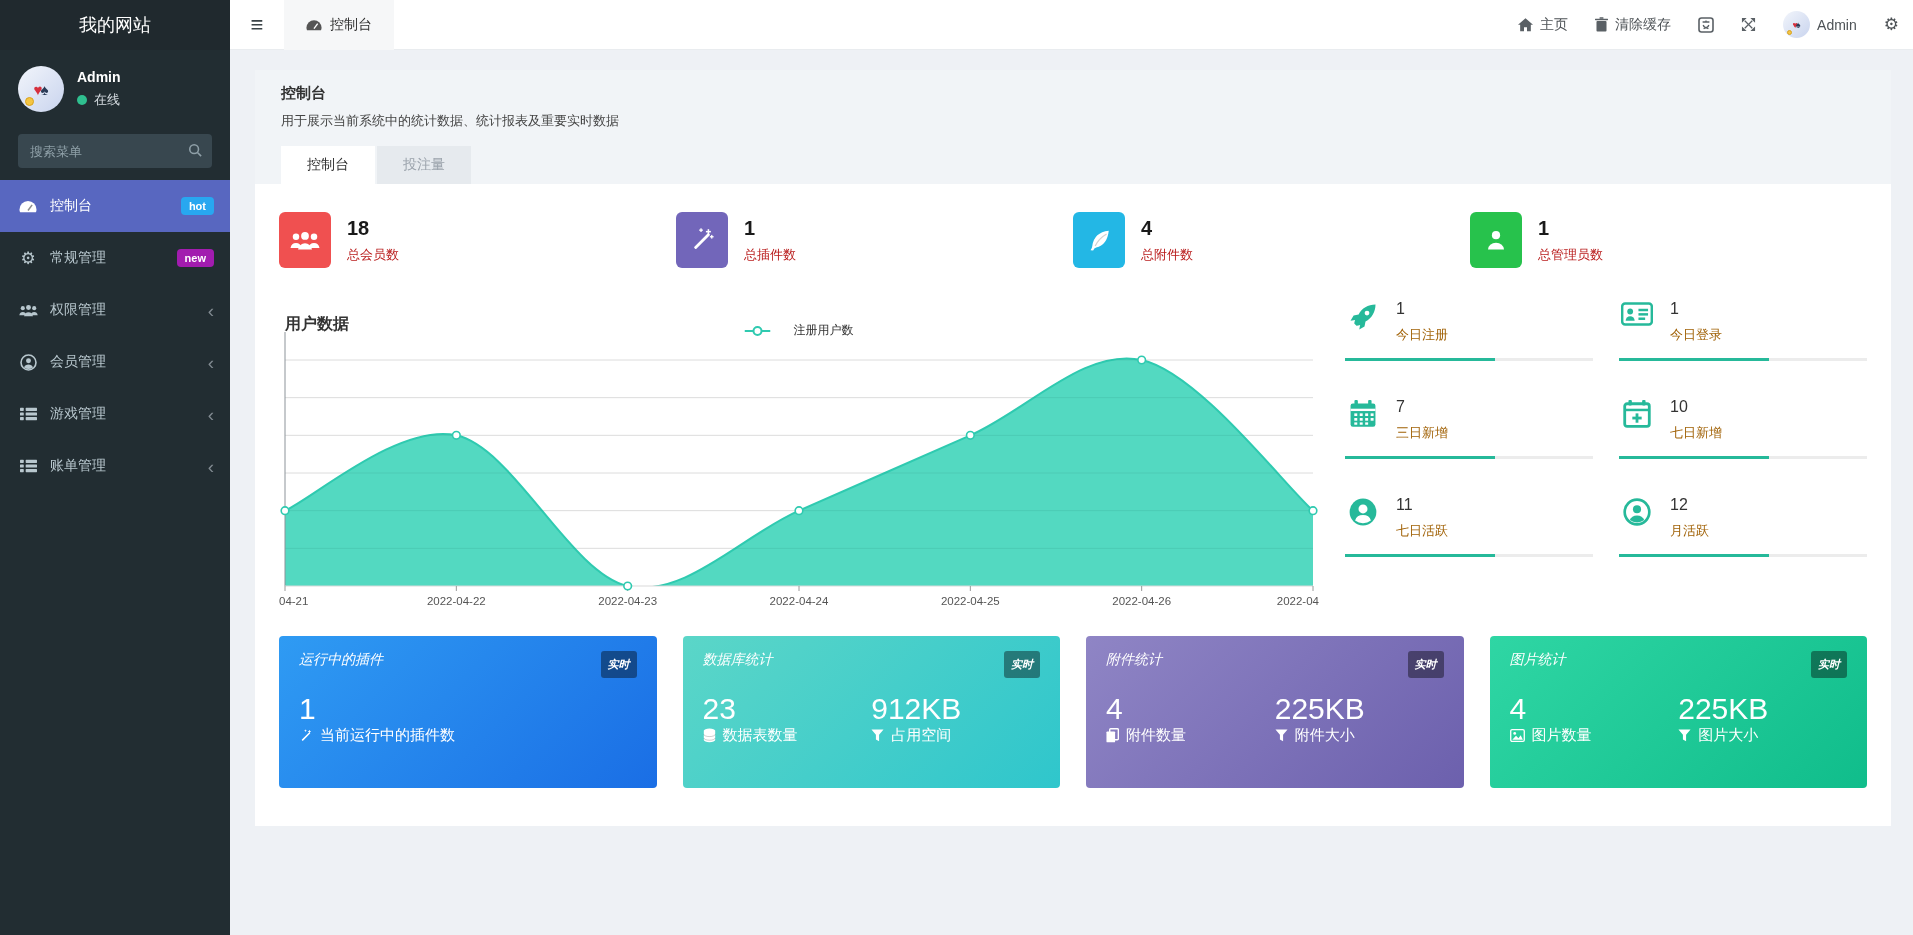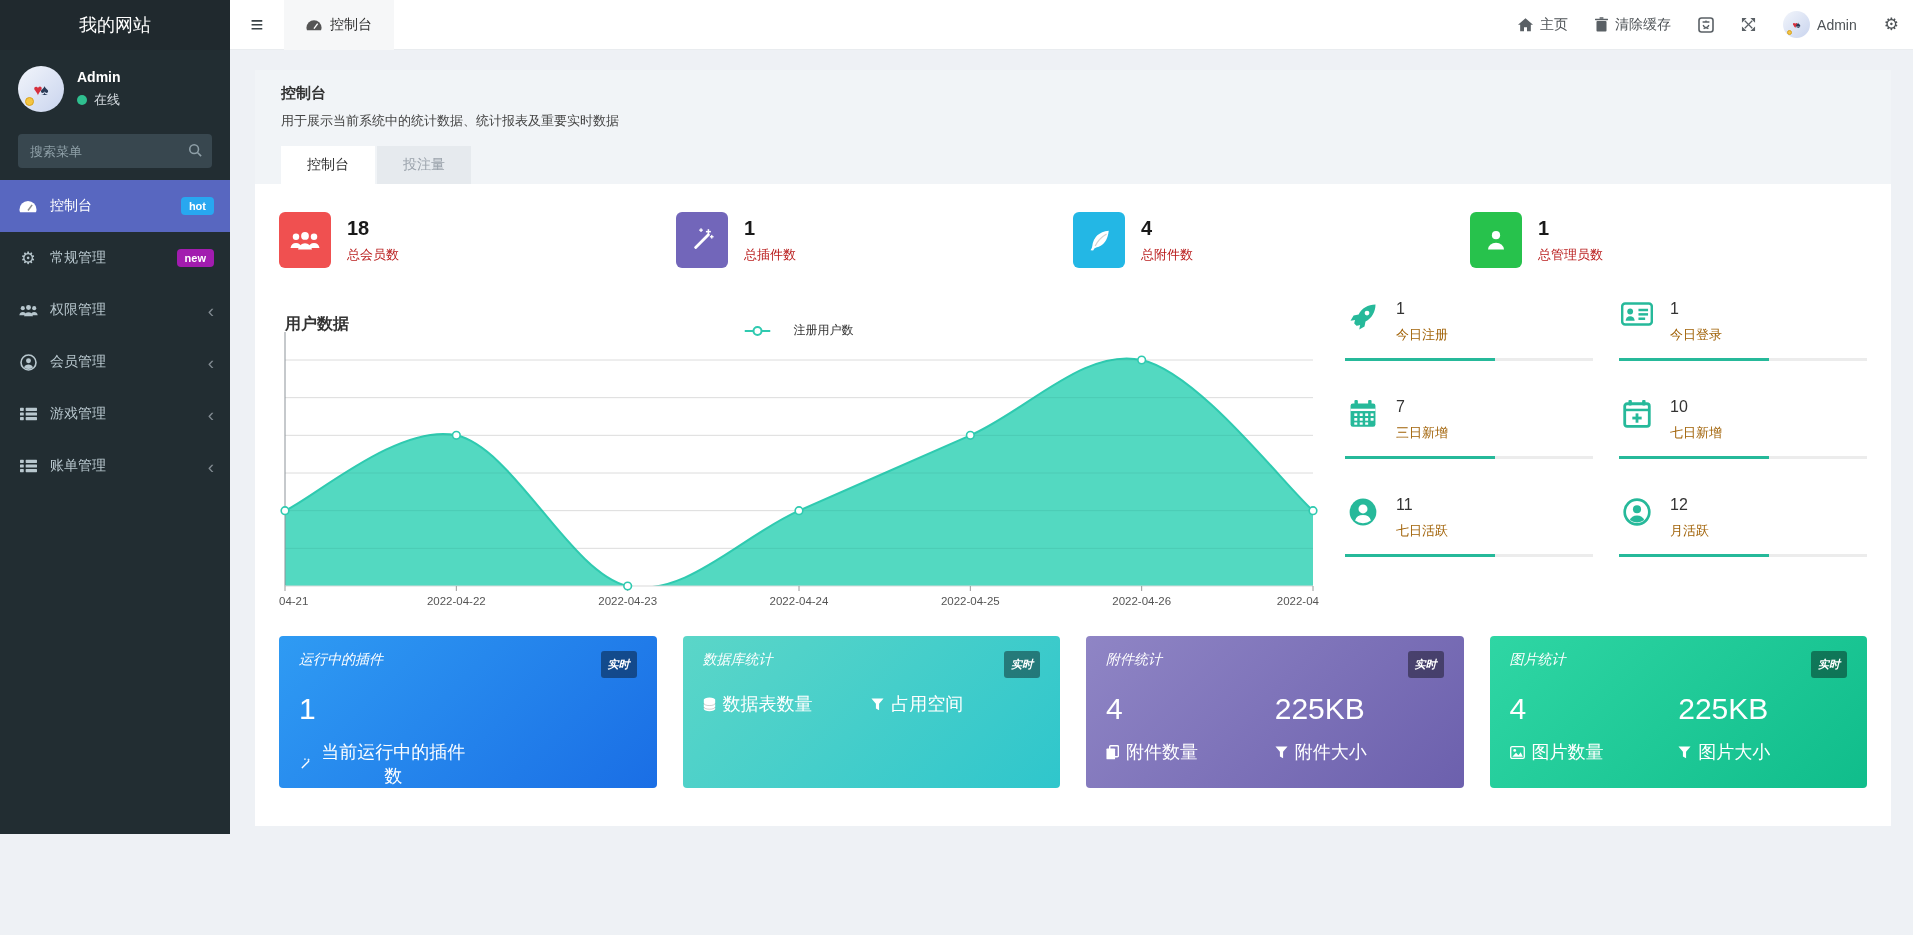--- a/index.html
+++ b/index.html
@@ -1,21 +1,21 @@
 <!DOCTYPE html>
 <html><head>
 <meta charset="utf-8">
 <style>
   *{margin:0;padding:0;box-sizing:border-box;}
   html,body{width:1913px;height:935px;}
   body{position:relative;overflow:hidden;background:#eef1f5;font-family:"Liberation Sans","DejaVu Sans",sans-serif;color:#333;}
   svg{display:block;}
 
   
-  .sidebar{position:absolute;left:0;top:0;width:230px;height:834px;background:#222d32;z-index:5;}
+  .sidebar{position:absolute;left:0;top:0;width:230px;height:935px;background:#222d32;z-index:5;}
   .brand{height:50px;line-height:50px;text-align:center;color:#fff;font-size:18px;background:#20292e;}
   .user-panel{display:flex;align-items:center;gap:13px;padding:16px 18px 12px;}
   .avatar{width:46px;height:46px;border-radius:50%;background:linear-gradient(135deg,#f2f5fb,#c9d4ee);display:flex;align-items:center;justify-content:center;font-size:15px;position:relative;overflow:hidden;}
   .avatar .s1{color:#d62f3d;margin-right:-2px;}
   .avatar .s2{color:#2a3b57;}
   .avatar .coin{position:absolute;left:7px;bottom:6px;width:9px;height:9px;border-radius:50%;background:#f4c542;border:1px solid #d8a21f;}
   .avatar.small{width:27px;height:27px;font-size:9px;}
   .avatar.small .coin{width:5px;height:5px;left:4px;bottom:3px;}
   .u-name{color:#fff;font-size:14px;font-weight:bold;}
   .u-status{display:flex;align-items:center;gap:7px;color:#d7dde2;font-size:13px;margin-top:6px;}
@@ -73,21 +73,21 @@
   .qs-num{font-size:16px;color:#333;}
   .qs-label{font-size:13px;color:#a16207;margin-top:8px;}
   .qs-bar{height:3px;margin-top:14px;background:linear-gradient(90deg,#26b99a 0,#26b99a 150px,#ececec 150px);}
 
   
   .cards{display:grid;grid-template-columns:repeat(4,1fr);gap:26px;}
   .card{height:152px;border-radius:4px;color:#fff;padding:15px 20px;}
   .card-head{display:flex;justify-content:space-between;align-items:flex-start;font-size:14px;font-style:italic;}
   .rt-badge{background:rgba(0,0,0,0.4);font-size:11px;padding:6px 7px;border-radius:3px;font-weight:bold;}
   .card-nums{display:grid;grid-template-columns:1fr 1fr;margin-top:14px;font-size:30px;font-weight:500;}
-  .card-labels{display:grid;grid-template-columns:1fr 1fr;margin-top:14px;font-size:18px;text-align:center;}
+  .card-labels{display:grid;grid-template-columns:1fr 1fr;font-size:15px;}
   .cl{display:flex;align-items:center;gap:7px;}
 </style>
 </head>
 <body>
 
 <div class="sidebar">
   <div class="brand">我的网站</div>
 
   <div class="user-panel">
     <div class="avatar">
@@ -511,20 +511,24 @@
             <span>当前运行中的插件数</span>
           </span>
         </div>
       </div>
 
       <div class="card" style="background: linear-gradient(135deg, rgb(91, 214, 200), rgb(47, 198, 204));">
         <div class="card-head">
           <span>数据库统计</span>
           <span class="rt-badge">实时</span>
         </div>
+        <div class="card-nums">
+          <span>23</span>
+          <span>912KB</span>
+        </div>
         <div class="card-labels">
           <span class="cl">
             <svg width="13" height="15" viewBox="0 0 16 18" fill="currentColor">
                 <path d="M1 3 v11.6 c0 1.5 3.1 2.7 7 2.7 s7 -1.2 7 -2.7 V3 Z"></path>
                 <ellipse cx="8" cy="3" rx="7" ry="2.6"></ellipse>
                 <path d="M1 7.6 c0 1.5 3.1 2.7 7 2.7 s7 -1.2 7 -2.7 M1 12.1 c0 1.5 3.1 2.7 7 2.7 s7 -1.2 7 -2.7" fill="none" stroke="rgba(0,0,0,0.22)" stroke-width="1.1"></path>
               </svg>
             <span>数据表数量</span>
           </span>
           <span class="cl">

